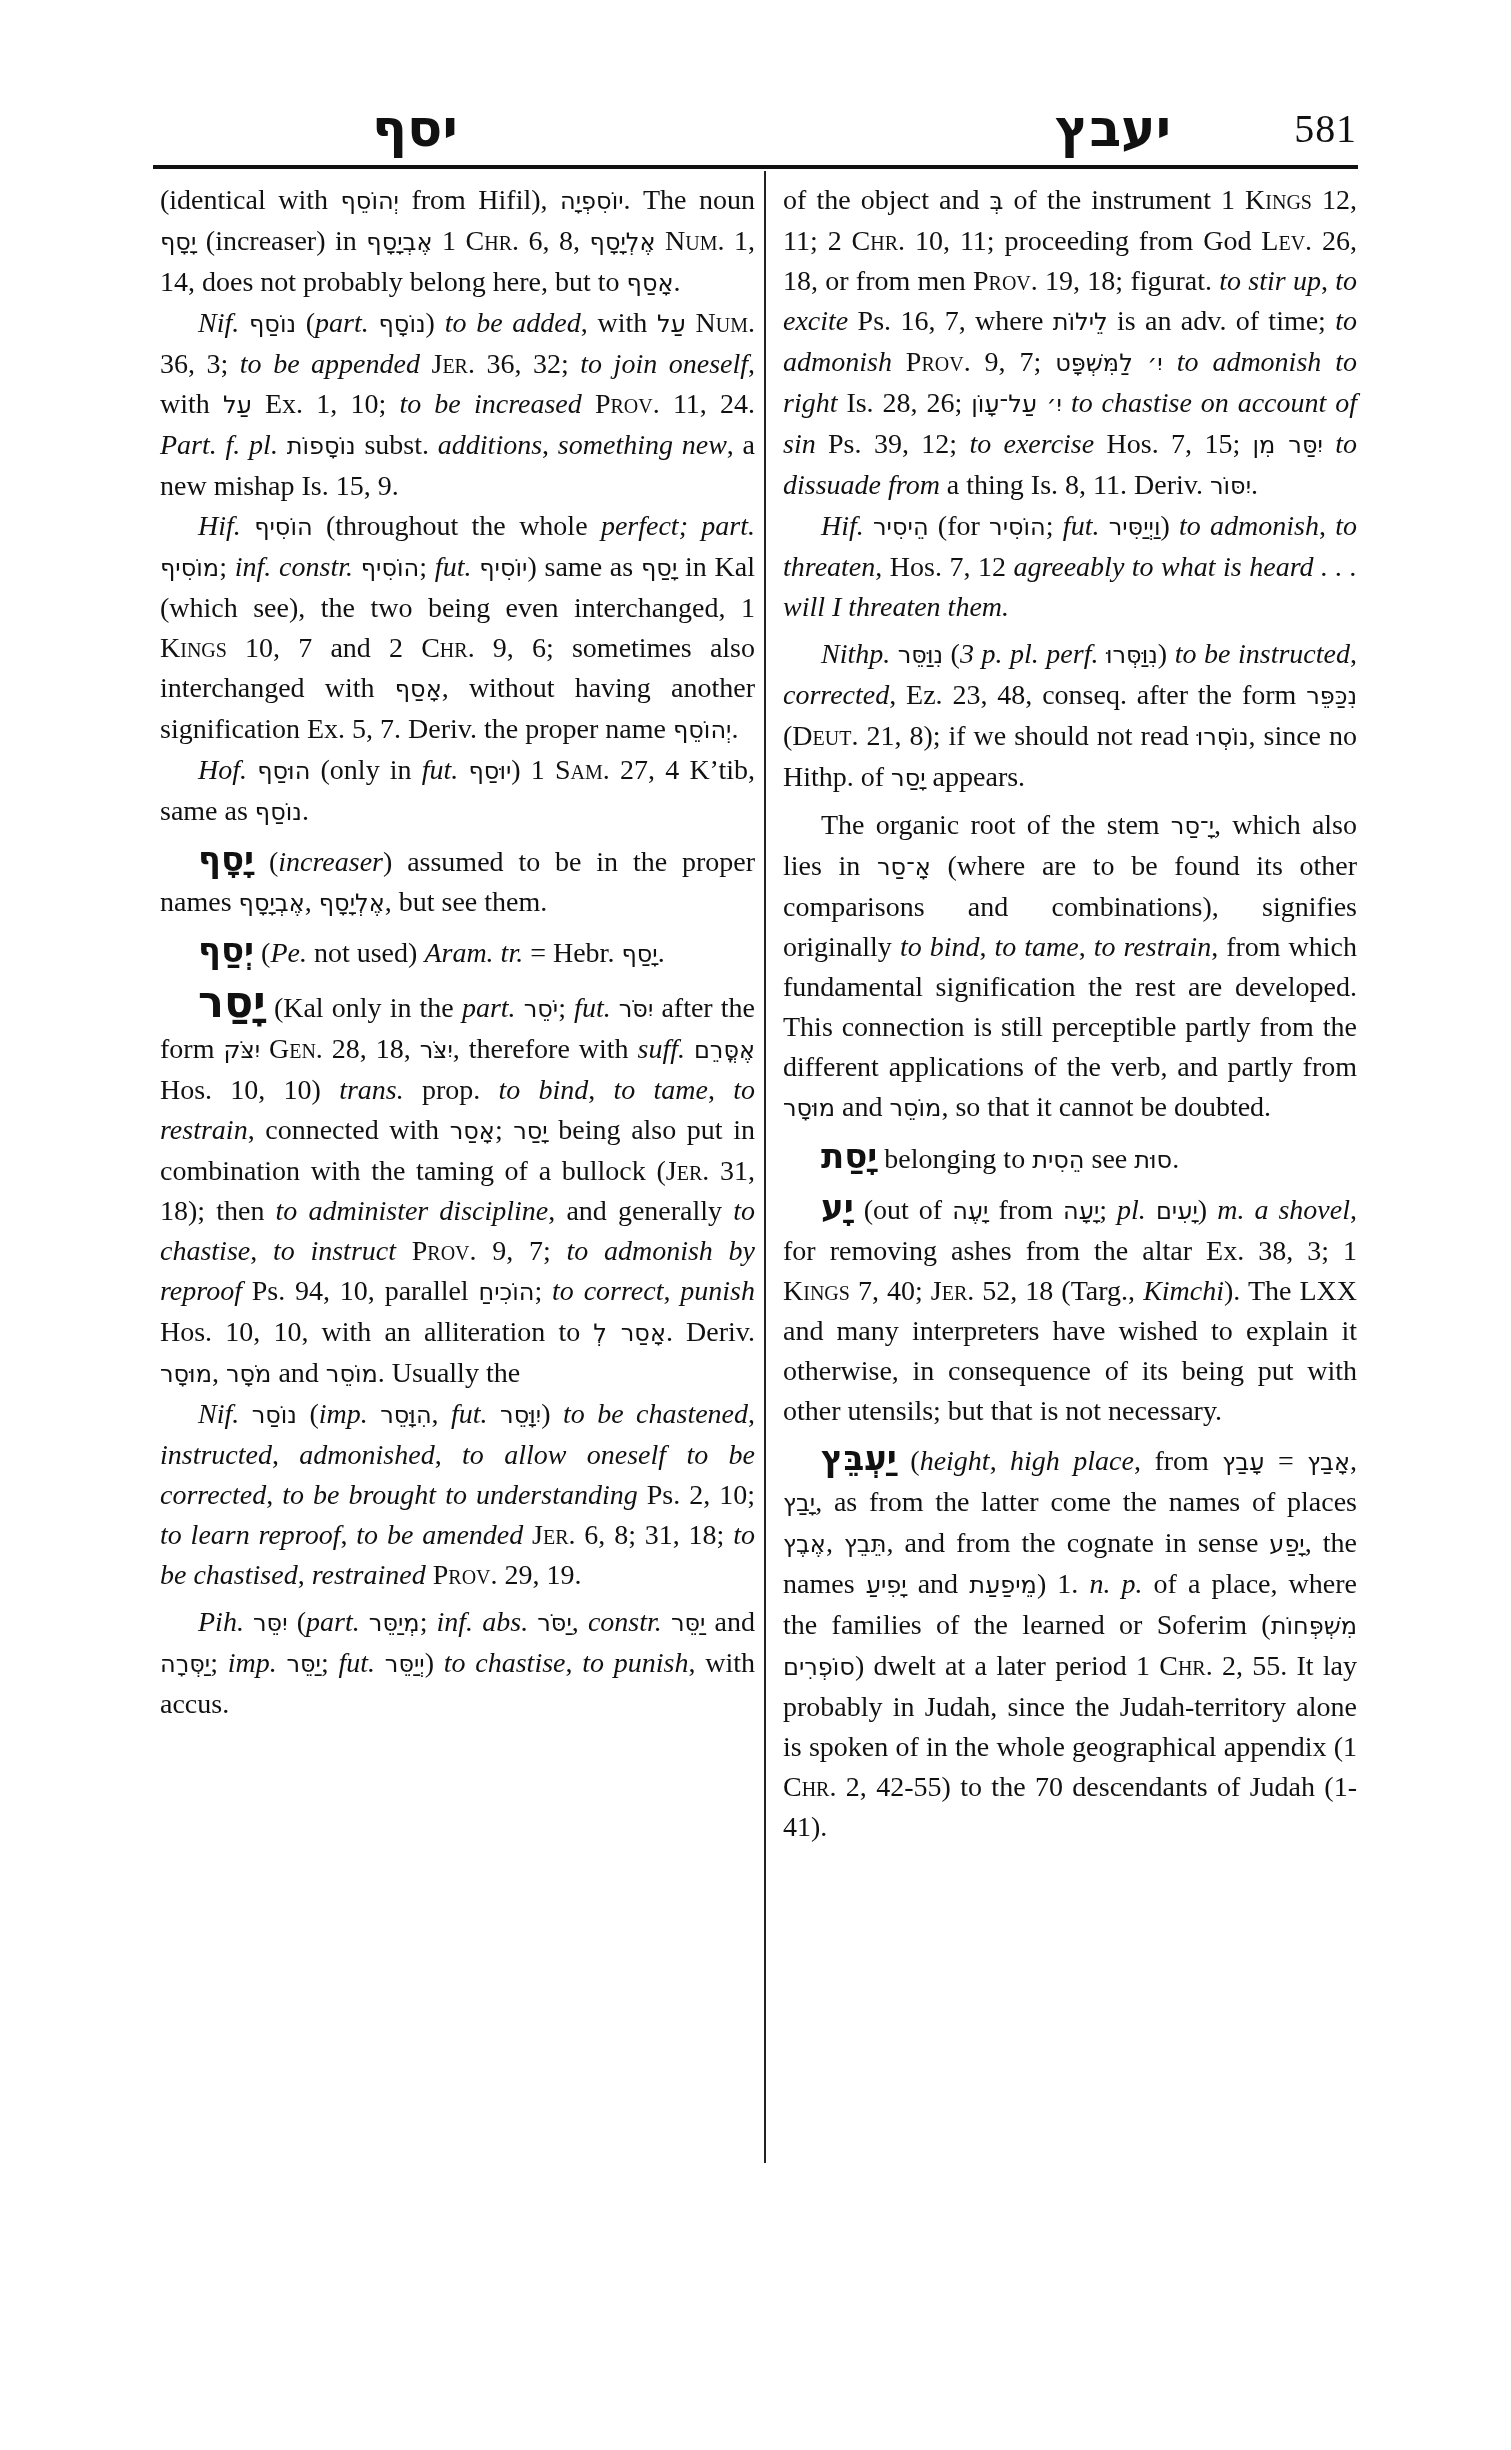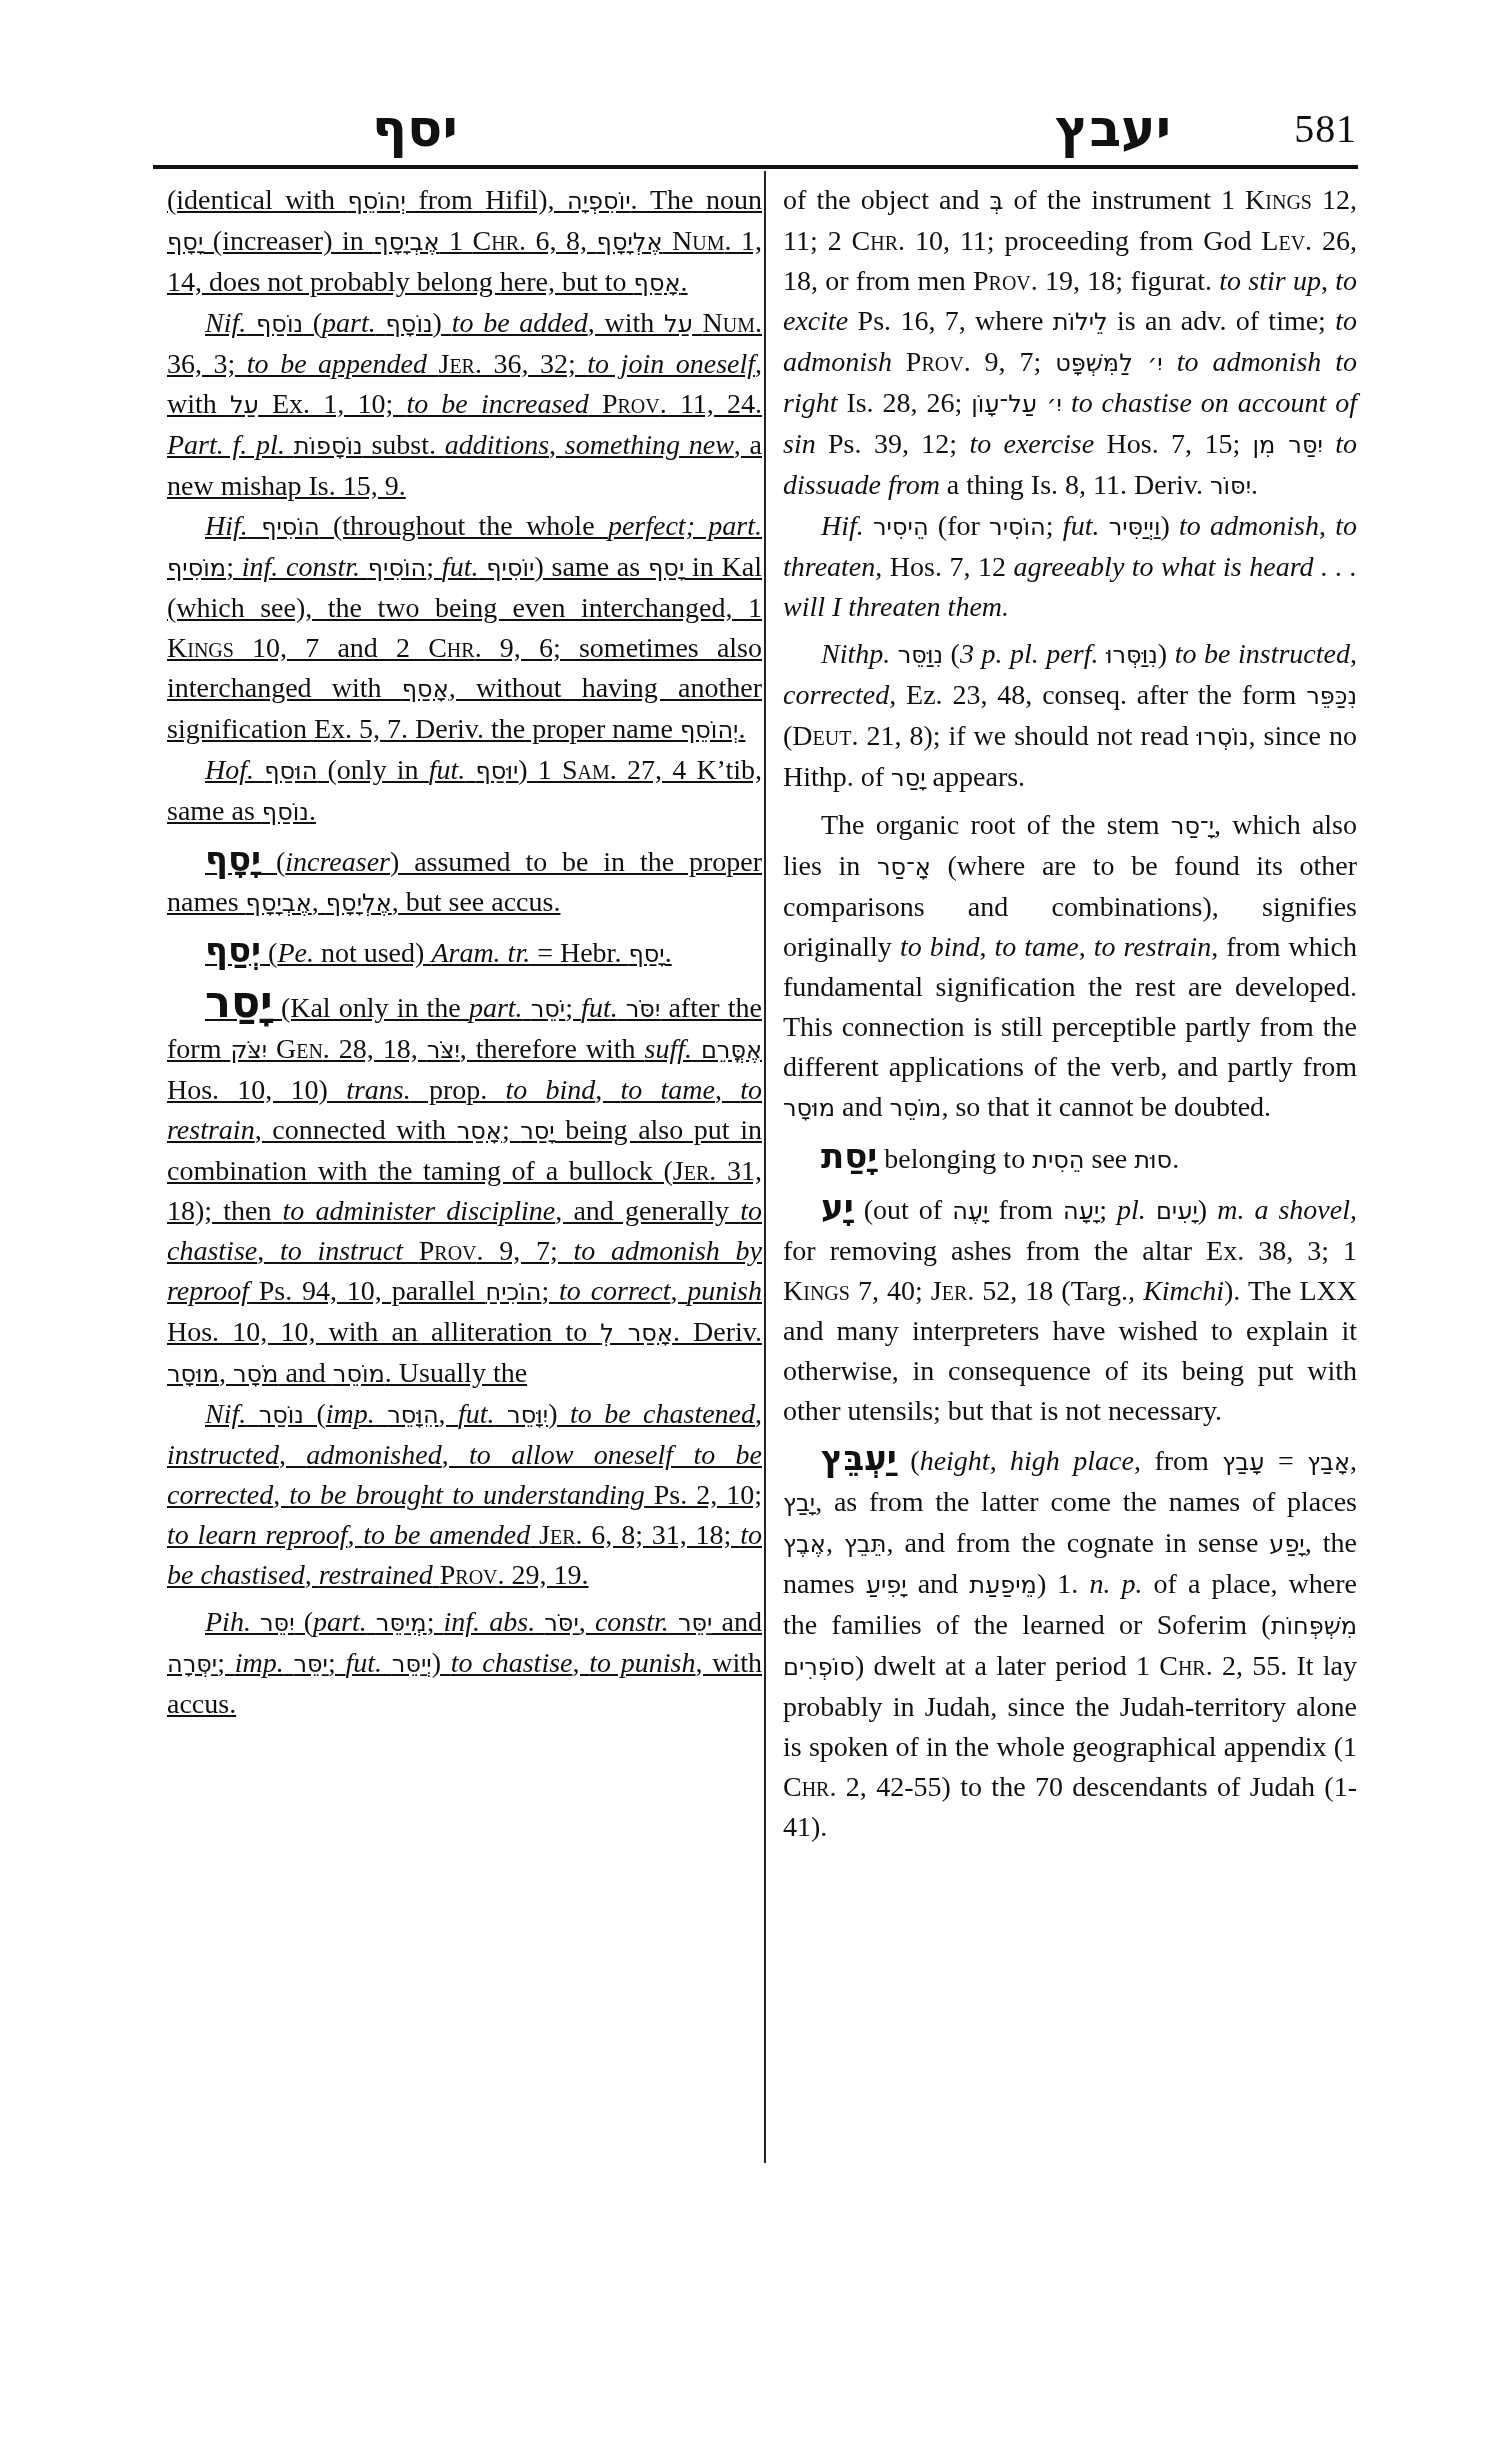--- a/index.html
+++ b/index.html
@@ -5,21 +5,21 @@
   html, body { margin: 0; padding: 0; background: #ffffff; }
   body { width: 1512px; height: 2450px; position: relative; overflow: hidden; color: #111; font-family: "DejaVu Serif", "Liberation Serif", serif; }
   .page { position: absolute; left: 0; top: 0; width: 1512px; height: 1778px; }
   .running-head { position: absolute; top: 97px; left: 156px; width: 1201px; height: 63px; }
   .rh-left { position: absolute; left: 216px; top: 0; font-family: "DejaVu Sans", sans-serif; font-size: 52px; font-weight: bold; direction: rtl; line-height: 63px; }
   .rh-num { position: absolute; left: 0; width: 1201px; text-align: right; top: 7.2px; font-family: "Liberation Serif", serif; font-size: 40px; line-height: 50px; letter-spacing: 0.9px; }
   .rh-right { position: absolute; left: 899px; top: 0; font-family: "DejaVu Sans", sans-serif; font-size: 52px; font-weight: bold; direction: rtl; line-height: 63px; }
   .head-rule { position: absolute; top: 165px; left: 153px; width: 1205px; height: 3.6px; background: #111; }
   .col-divider { position: absolute; left: 764px; top: 171px; width: 1.8px; height: 1992px; background: #222; }
   .column { position: absolute; top: 180px; font-family: "Liberation Serif", serif; font-size: 28px; line-height: 40px; text-align: justify; hyphens: none; }
-  .col-left { left: 167px; width: 595px; text-decoration: underline; }
+  .col-left { left: 160px; width: 595px; }
   .col-right { left: 783px; width: 574px; }
   .para { margin: 0; }
   .para.indent { text-indent: 38px; }
   .para.gap { margin-top: 7.2px; }
   .it { font-style: italic; }
   .sc { font-variant: small-caps; }
   .he { font-family: "DejaVu Sans", sans-serif; font-size: 24px; unicode-bidi: isolate; direction: rtl; }
   .hw { font-family: "DejaVu Sans", sans-serif; font-weight: bold; font-size: 34px; unicode-bidi: isolate; direction: rtl; }
   .hw.big { font-size: 43px; }
 </style>
@@ -33,21 +33,21 @@
     <span class="rh-right">יעבץ</span>
   </div>
   <div class="head-rule"></div>
   <div class="col-divider"></div>
 
   <div class="column col-left" id="col-left">
       <p class="para"><span>(identical with </span><span class="he">יְהוֹסֵף</span><span> from Hifil), </span><span class="he">יוֹסִפְיָה</span><span>. The noun </span><span class="he">יָסָף</span><span> (increaser) in </span><span class="he">אֶבְיָסָף</span><span> 1 </span><span class="sc">Chr</span><span>. 6, 8, </span><span class="he">אֶלְיָסָף</span><span> </span><span class="sc">Num</span><span>. 1, 14, does not probably belong here, but to </span><span class="he">אָסַף</span><span>.</span></p>
       <p class="para indent"><span class="it">Nif.</span><span> </span><span class="he">נוֹסַף</span><span> (</span><span class="it">part.</span><span> </span><span class="he">נוֹסָף</span><span>) </span><span class="it">to be added</span><span>, with </span><span class="he">עַל</span><span> </span><span class="sc">Num</span><span>. 36, 3; </span><span class="it">to be appended</span><span> </span><span class="sc">Jer</span><span>. 36, 32; </span><span class="it">to join oneself</span><span>, with </span><span class="he">עַל</span><span> Ex. 1, 10; </span><span class="it">to be increased</span><span> </span><span class="sc">Prov</span><span>. 11, 24. </span><span class="it">Part. f. pl.</span><span> </span><span class="he">נוֹסָפוֹת</span><span> subst. </span><span class="it">additions</span><span>, </span><span class="it">something new</span><span>, a new mishap Is. 15, 9.</span></p>
       <p class="para indent"><span class="it">Hif.</span><span> </span><span class="he">הוֹסִיף</span><span> (throughout the whole </span><span class="it">perfect; part.</span><span> </span><span class="he">מוֹסִיף</span><span>; </span><span class="it">inf. constr.</span><span> </span><span class="he">הוֹסִיף</span><span>; </span><span class="it">fut.</span><span> </span><span class="he">יוֹסִיף</span><span>) same as </span><span class="he">יָסַף</span><span> in Kal (which see), the two being even interchanged, 1 </span><span class="sc">Kings</span><span> 10, 7 and 2 </span><span class="sc">Chr</span><span>. 9, 6; sometimes also interchanged with </span><span class="he">אָסַף</span><span>, without having another signification Ex. 5, 7. Deriv. the proper name </span><span class="he">יְהוֹסֵף</span><span>.</span></p>
       <p class="para indent"><span class="it">Hof.</span><span> </span><span class="he">הוּסַף</span><span> (only in </span><span class="it">fut.</span><span> </span><span class="he">יוּסַף</span><span>) 1 </span><span class="sc">Sam</span><span>. 27, 4 K’tib, same as </span><span class="he">נוֹסַף</span><span>.</span></p>
-      <p class="para indent gap"><span class="hw">יָסָף</span><span> (</span><span class="it">increaser</span><span>) assumed to be in the proper names </span><span class="he">אֶבְיָסָף</span><span>, </span><span class="he">אֶלְיָסָף</span><span>, but see accus.</span></p>
+      <p class="para indent gap"><span class="hw">יָסָף</span><span> (</span><span class="it">increaser</span><span>) assumed to be in the proper names </span><span class="he">אֶבְיָסָף</span><span>, </span><span class="he">אֶלְיָסָף</span><span>, but see them.</span></p>
       <p class="para indent gap"><span class="hw">יְסַף</span><span> (</span><span class="it">Pe.</span><span> not used) </span><span class="it">Aram. tr.</span><span> = Hebr. </span><span class="he">יָסַף</span><span>.</span></p>
       <p class="para indent gap"><span class="hw big">יָסַר</span><span> (Kal only in the </span><span class="it">part.</span><span> </span><span class="he">יֹסֵר</span><span>; </span><span class="it">fut.</span><span> </span><span class="he">יִסֹּר</span><span> after the form </span><span class="he">יִצֹּק</span><span> </span><span class="sc">Gen</span><span>. 28, 18, </span><span class="he">יִצֹּר</span><span>, therefore with </span><span class="it">suff.</span><span> </span><span class="he">אֶסֳּרֵם</span><span> Hos. 10, 10) </span><span class="it">trans.</span><span> prop. </span><span class="it">to bind</span><span>, </span><span class="it">to tame</span><span>, </span><span class="it">to restrain</span><span>, connected with </span><span class="he">אָסַר</span><span>; </span><span class="he">יָסַר</span><span> being also put in combination with the taming of a bullock (</span><span class="sc">Jer</span><span>. 31, 18); then </span><span class="it">to administer discipline</span><span>, and generally </span><span class="it">to chastise</span><span>, </span><span class="it">to instruct</span><span> </span><span class="sc">Prov</span><span>. 9, 7; </span><span class="it">to admonish by reproof</span><span> Ps. 94, 10, parallel </span><span class="he">הוֹכִיחַ</span><span>; </span><span class="it">to correct</span><span>, </span><span class="it">punish</span><span> Hos. 10, 10, with an alliteration to </span><span class="he">אָסַר לְ</span><span>. Deriv. </span><span class="he">מוּסָר</span><span>, </span><span class="he">מֹסָר</span><span> and </span><span class="he">מוֹסֵר</span><span>. Usually the</span></p>
       <p class="para indent"><span class="it">Nif.</span><span> </span><span class="he">נוֹסַר</span><span> (</span><span class="it">imp.</span><span> </span><span class="he">הִוָּסֵר</span><span>, </span><span class="it">fut.</span><span> </span><span class="he">יִוָּסֵר</span><span>) </span><span class="it">to be chastened</span><span>, </span><span class="it">instructed</span><span>, </span><span class="it">admonished</span><span>, </span><span class="it">to allow oneself to be corrected</span><span>, </span><span class="it">to be brought to understanding</span><span> Ps. 2, 10; </span><span class="it">to learn reproof</span><span>, </span><span class="it">to be amended</span><span> </span><span class="sc">Jer</span><span>. 6, 8; 31, 18; </span><span class="it">to be chastised</span><span>, </span><span class="it">restrained</span><span> </span><span class="sc">Prov</span><span>. 29, 19.</span></p>
       <p class="para indent gap"><span class="it">Pih.</span><span> </span><span class="he">יִסֵּר</span><span> (</span><span class="it">part.</span><span> </span><span class="he">מְיַסֵּר</span><span>; </span><span class="it">inf. abs.</span><span> </span><span class="he">יַסֹּר</span><span>, </span><span class="it">constr.</span><span> </span><span class="he">יַסֵּר</span><span> and </span><span class="he">יַסְּרָה</span><span>; </span><span class="it">imp.</span><span> </span><span class="he">יַסֵּר</span><span>; </span><span class="it">fut.</span><span> </span><span class="he">יְיַסֵּר</span><span>) </span><span class="it">to chastise</span><span>, </span><span class="it">to punish</span><span>, with accus.</span></p>
     </div>
   <div class="column col-right" id="col-right">
       <p class="para"><span>of the object and </span><span class="he">בְּ</span><span> of the instrument 1 </span><span class="sc">Kings</span><span> 12, 11; 2 </span><span class="sc">Chr</span><span>. 10, 11; proceeding from God </span><span class="sc">Lev</span><span>. 26, 18, or from men </span><span class="sc">Prov</span><span>. 19, 18; figurat. </span><span class="it">to stir up</span><span>, </span><span class="it">to excite</span><span> Ps. 16, 7, where </span><span class="he">לֵילוֹת</span><span> is an adv. of time; </span><span class="it">to admonish</span><span> </span><span class="sc">Prov</span><span>. 9, 7; </span><span class="he">יִ׳ לַמִּשְׁפָּט</span><span> </span><span class="it">to admonish to right</span><span> Is. 28, 26; </span><span class="he">יִ׳ עַל־עָוֹן</span><span> </span><span class="it">to chastise on account of sin</span><span> Ps. 39, 12; </span><span class="it">to exercise</span><span> Hos. 7, 15; </span><span class="he">יִסַּר מִן</span><span> </span><span class="it">to dissuade from</span><span> a thing Is. 8, 11. Deriv. </span><span class="he">יִסּוֹר</span><span>.</span></p>
       <p class="para indent"><span class="it">Hif.</span><span> </span><span class="he">הֵיסִיר</span><span> (for </span><span class="he">הוֹסִיר</span><span>; </span><span class="it">fut.</span><span> </span><span class="he">וַיְיַסִּיר</span><span>) </span><span class="it">to admonish</span><span>, </span><span class="it">to threaten</span><span>, Hos. 7, 12 </span><span class="it">agreeably to what is heard . . . will I threaten them.</span></p>
       <p class="para indent gap"><span class="it">Nithp.</span><span> </span><span class="he">נִוַּסֵּר</span><span> (</span><span class="it">3 p. pl. perf.</span><span> </span><span class="he">נִוַּסְּרוּ</span><span>) </span><span class="it">to be instructed</span><span>, </span><span class="it">corrected</span><span>, Ez. 23, 48, conseq. after the form </span><span class="he">נִכַּפֵּר</span><span> (</span><span class="sc">Deut</span><span>. 21, 8); if we should not read </span><span class="he">נוֹסְרוּ</span><span>, since no Hithp. of </span><span class="he">יָסַר</span><span> appears.</span></p>
       <p class="para indent gap"><span>The organic root of the stem </span><span class="he">יָ־סַר</span><span>, which also lies in </span><span class="he">אָ־סַר</span><span> (where are to be found its other comparisons and combinations), signifies originally </span><span class="it">to bind</span><span>, </span><span class="it">to tame</span><span>, </span><span class="it">to restrain</span><span>, from which fundamental signification the rest are developed. This connection is still perceptible partly from the different applications of the verb, and partly from </span><span class="he">מוּסָר</span><span> and </span><span class="he">מוֹסֵר</span><span>, so that it cannot be doubted.</span></p>

